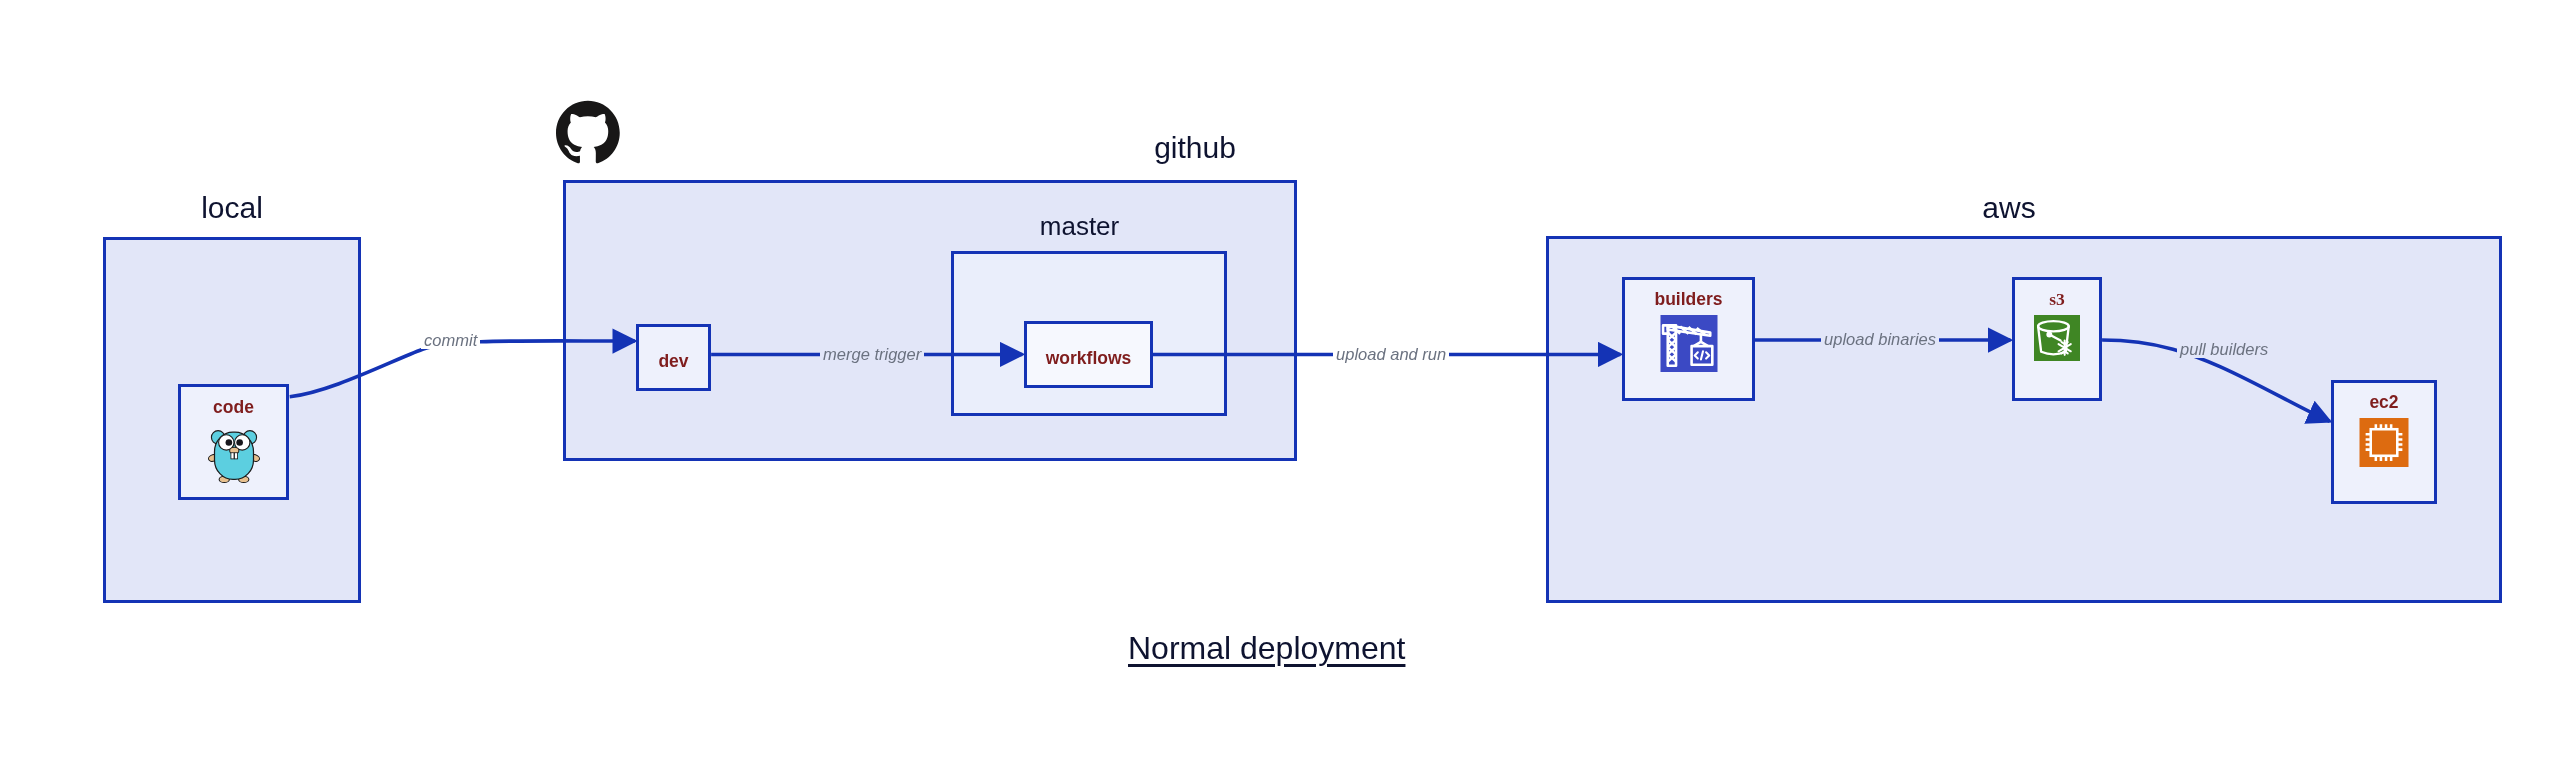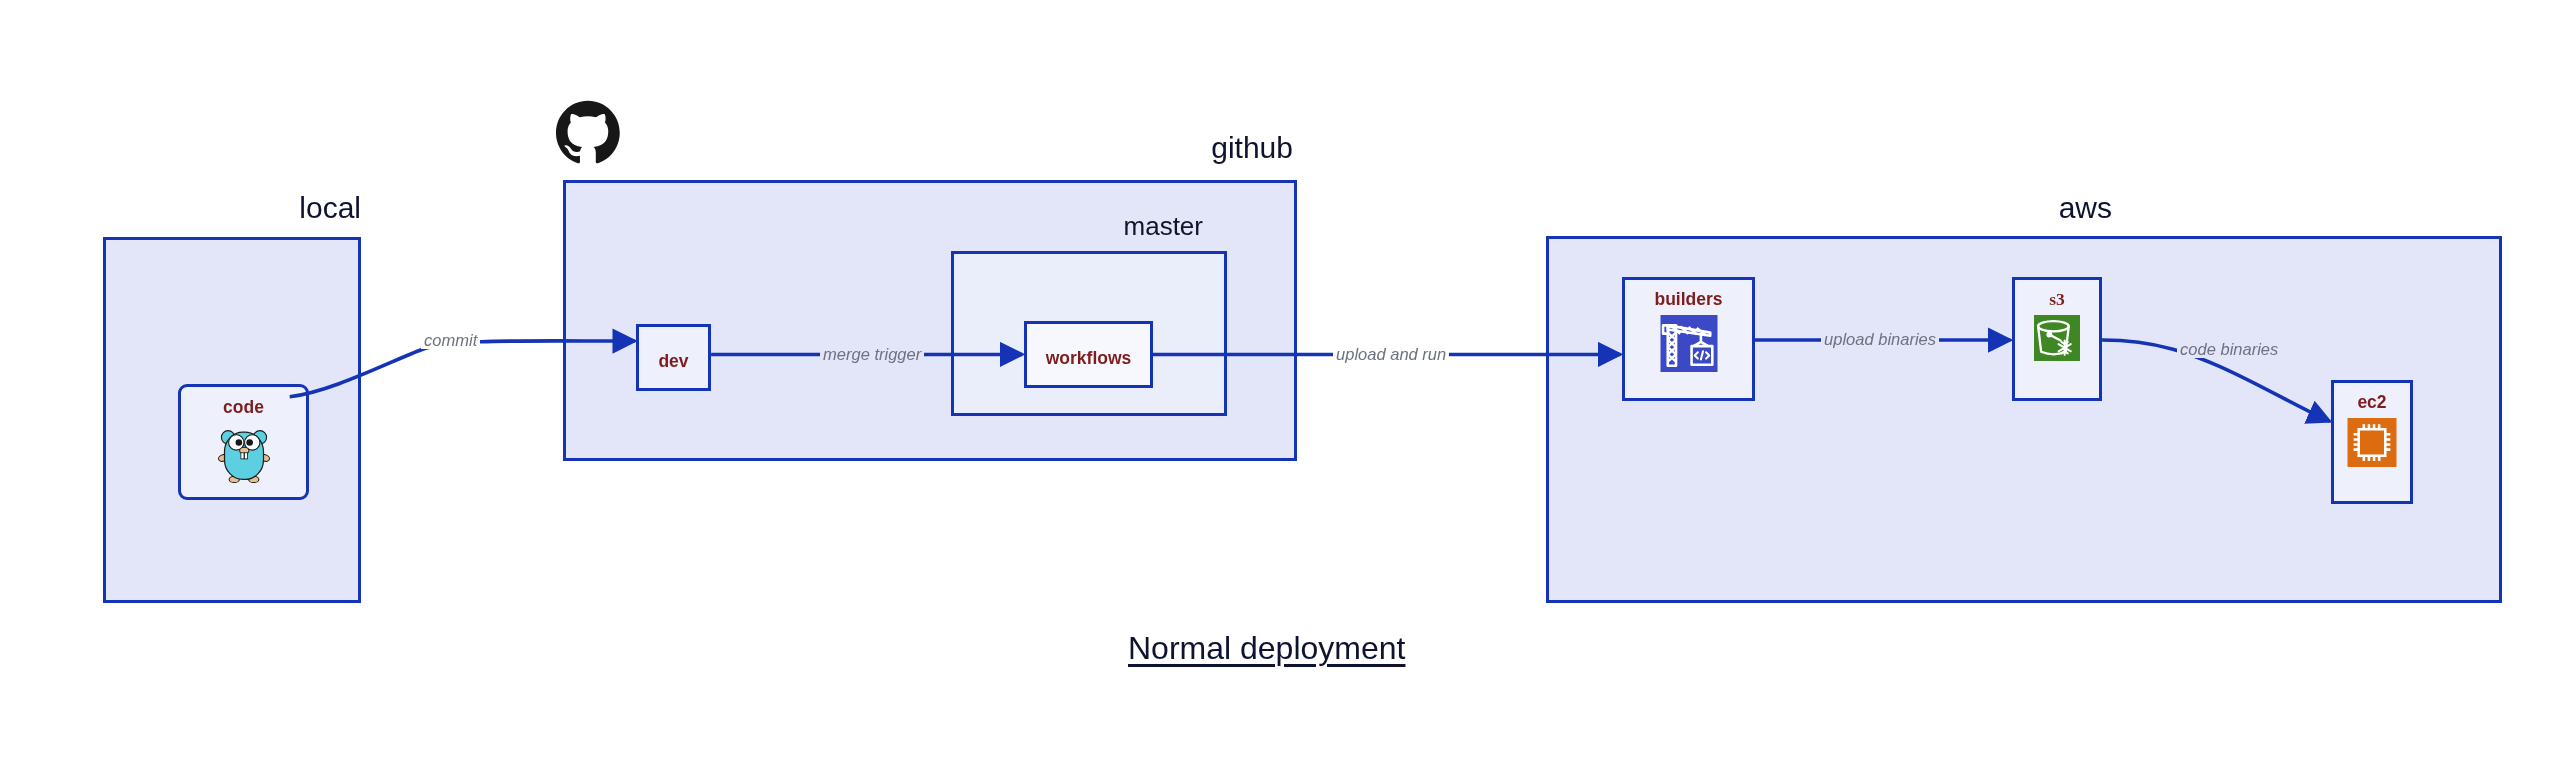--- a/index.html
+++ b/index.html
@@ -23,21 +23,21 @@
     background: #e2e6f8;
     border: 3.6px solid #1433b5;
     box-sizing: border-box;
   }
   .zone-label {
     position: absolute;
     color: #0e1330;
     font-size: 30px;
     font-weight: 400;
     white-space: nowrap;
-    text-align: right;
+    text-align: center;
     font-family: "Liberation Sans", sans-serif;
   }
   .subzone {
     position: absolute;
     background: #eaeefb;
     border: 3.6px solid #1433b5;
     box-sizing: border-box;
   }
   
   .node {
@@ -99,21 +99,21 @@
   }
 </style>
 </head>
 <body>
 
 <div id="canvas">
 
   <div class="zone-label" style="left:103px; top:191px; width:258px;">local</div>
   <div class="zone" style="left:103px; top:237px; width:258px; height:366px;"></div>
 
-  <div class="node" style="left:178px; top:384px; width:131px; height:116px;border-radius:9px;">
+  <div class="node" style="left:178px; top:384px; width:111px; height:116px;">
     <div class="node-label" style="top:10.3px;">code</div>
     <div class="node-icon" style="top:37px; width:57px; height:59px;">
       <svg viewBox="0 0 110 115" width="57" height="59" aria-hidden="true">
 
         <ellipse cx="24" cy="26" rx="13" ry="13" fill="#5ccfe0" stroke="#1d1d1d" stroke-width="2.2"></ellipse>
         <ellipse cx="86" cy="26" rx="13" ry="13" fill="#5ccfe0" stroke="#1d1d1d" stroke-width="2.2"></ellipse>
 
         <ellipse cx="15" cy="66" rx="10" ry="6.5" fill="#e7c08e" stroke="#1d1d1d" stroke-width="2" transform="rotate(-18 15 66)"></ellipse>
         <ellipse cx="95" cy="66" rx="10" ry="6.5" fill="#e7c08e" stroke="#1d1d1d" stroke-width="2" transform="rotate(18 95 66)"></ellipse>
 
@@ -198,21 +198,21 @@
           <circle cx="30" cy="38" r="3.6" fill="#ffffff"></circle>
         </g>
         <g fill="none" stroke="#ffffff" stroke-width="4" stroke-linecap="round">
           <path d="M60 50 L60 78 M48 57 L72 71 M72 57 L48 71"></path>
           <path d="M54 53 L60 57 L66 53 M54 75 L60 71 L66 75"></path>
         </g>
       </svg>
     </div>
   </div>
 
-  <div class="node" style="left:2331px; top:380px; width:82px; height:124px;">
+  <div class="node" style="left:2331px; top:380px; width:106px; height:124px;">
     <div class="node-label" style="top:9.3px;">ec2</div>
     <div class="node-icon" style="top:35px; width:49px; height:49px; background:#dd6b10;">
       <svg viewBox="0 0 96 96" width="49" height="49" aria-hidden="true">
         <g fill="none" stroke="#ffffff" stroke-width="5" stroke-linecap="butt">
           <rect x="22" y="22" width="52" height="52"></rect>
           <path d="M32 22 L32 12 M42 22 L42 12 M52 22 L52 12 M62 22 L62 12"></path>
           <path d="M32 74 L32 84 M42 74 L42 84 M52 74 L52 84 M62 74 L62 84"></path>
           <path d="M22 32 L12 32 M22 42 L12 42 M22 52 L12 52 M22 62 L12 62"></path>
           <path d="M74 32 L84 32 M74 42 L84 42 M74 52 L84 52 M74 62 L84 62"></path>
         </g>
@@ -239,18 +239,18 @@
   </svg>
 
   <div class="edge-label" style="left:421px; top:332px;">commit</div>
 
   <div class="edge-label on-zone" style="left:820px; top:346px;">merge trigger</div>
 
   <div class="edge-label" style="left:1333px; top:346px;">upload and run</div>
 
   <div class="edge-label on-zone" style="left:1821px; top:331px;">upload binaries</div>
 
-  <div class="edge-label on-zone" style="left:2177px; top:341px;">code binaries</div>
+  <div class="edge-label on-zone" style="left:2177px; top:341px;">pull builders</div>
 
   <div id="diagram-title" style="left:1128px; top:630px;">Normal deployment</div>
 
 </div>
 
 
 </body></html>

